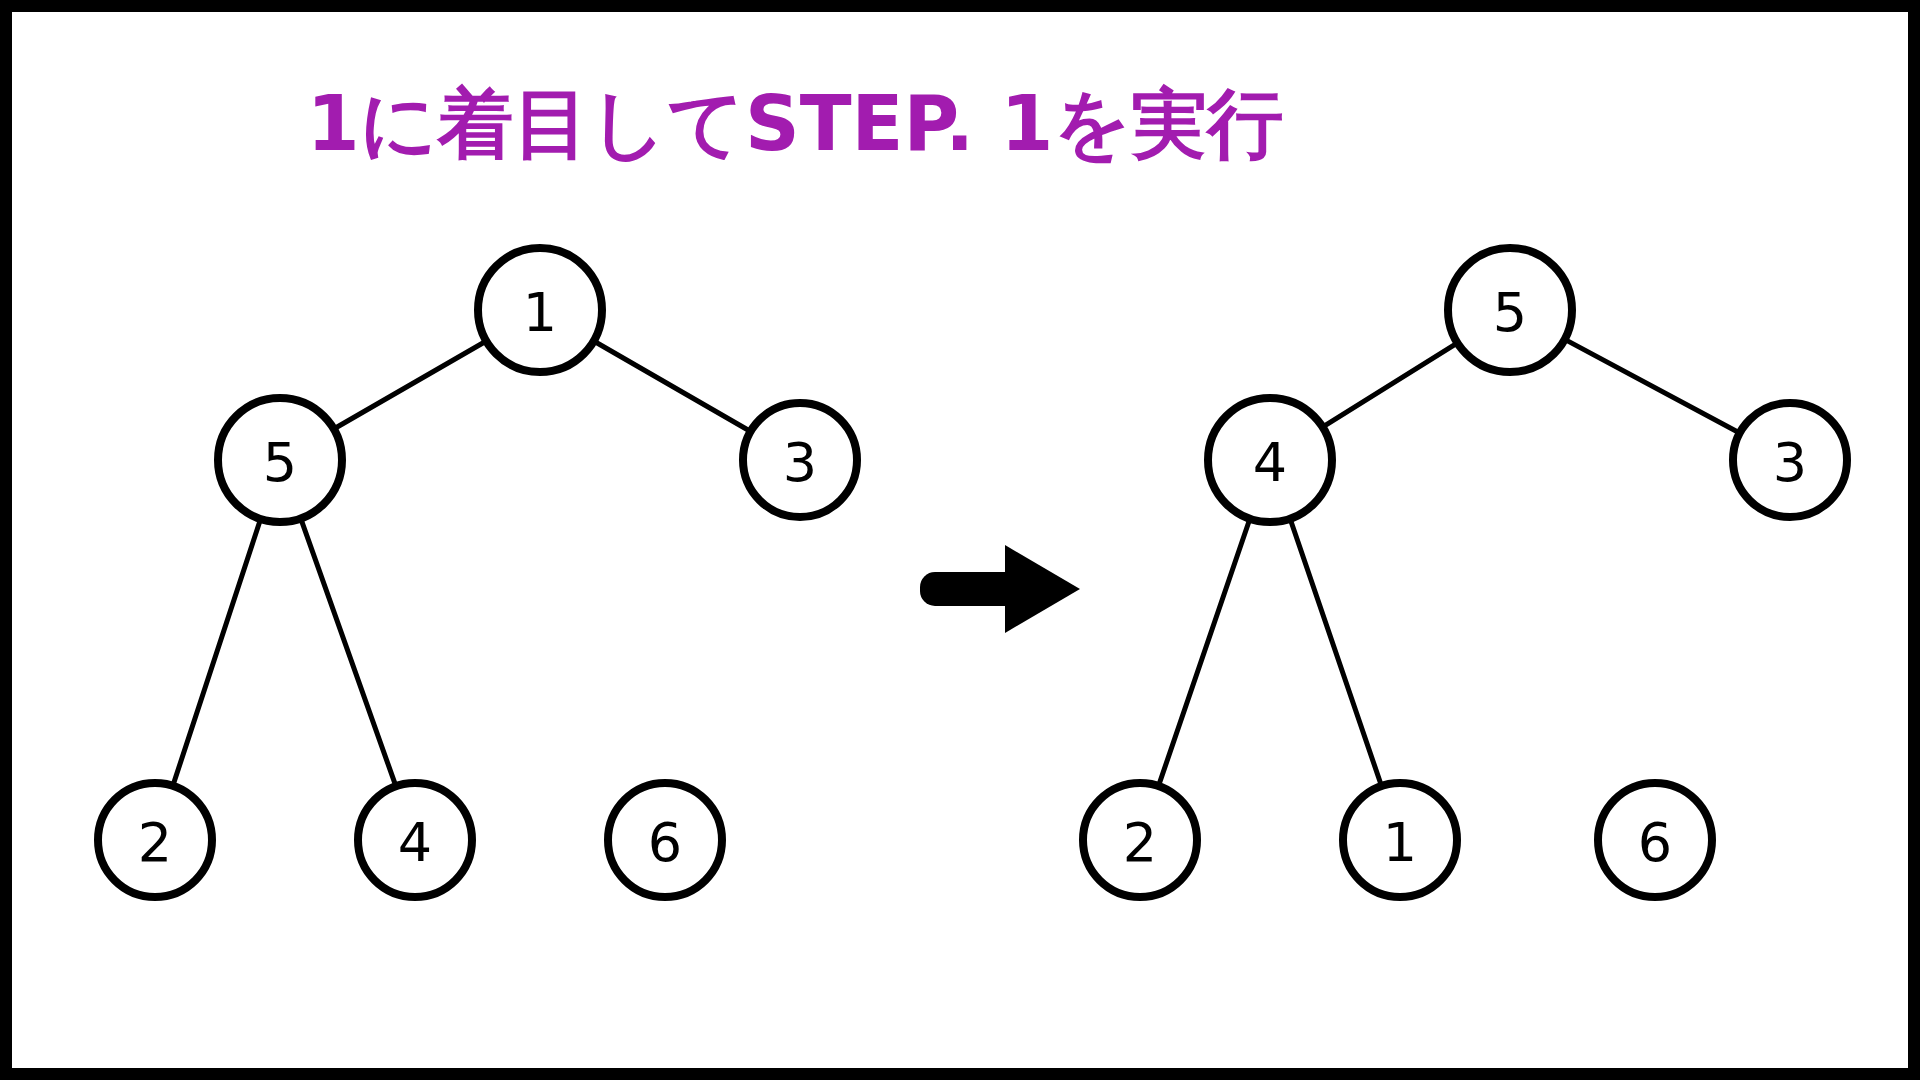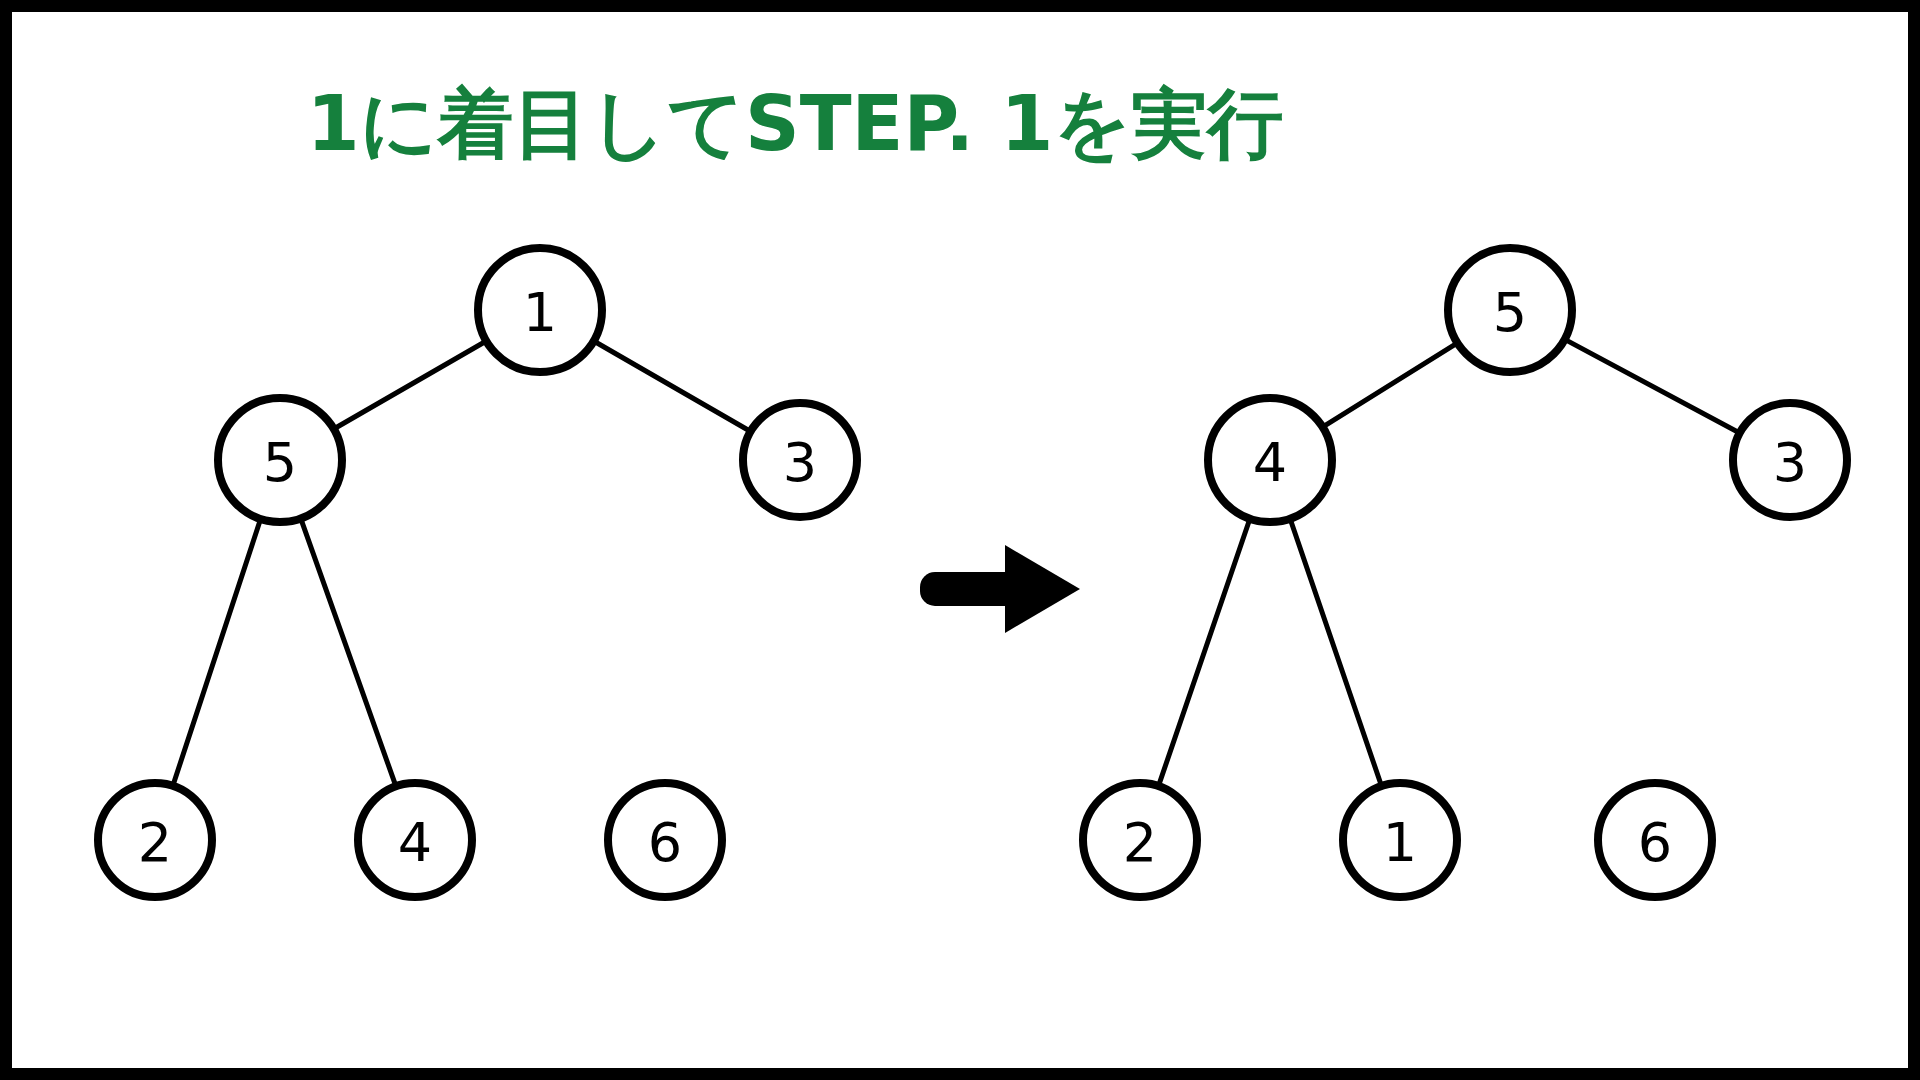--- a/index.html
+++ b/index.html
@@ -146,16 +146,16 @@
           <text x="1655" y="842" class="node-label">6</text>
         </g>
       </g>
 
     <g id="arrow">
       <rect class="arrow-shape" x="920" y="572" width="110" height="34" rx="15" ry="15"></rect>
       <polygon class="arrow-shape" points="1005,545 1080,589 1005,633"></polygon>
     </g>
   </svg>
 
-  <div id="title" style="color: #15803d;">1に着目してSTEP. 1を実行</div>
+  <div id="title" style="color: #a21caf;">1に着目してSTEP. 1を実行</div>
 
   <div id="frame" style="border-color: rgb(0, 0, 0); border-width: 12px;"></div>
 </div>
 
 </body></html>

